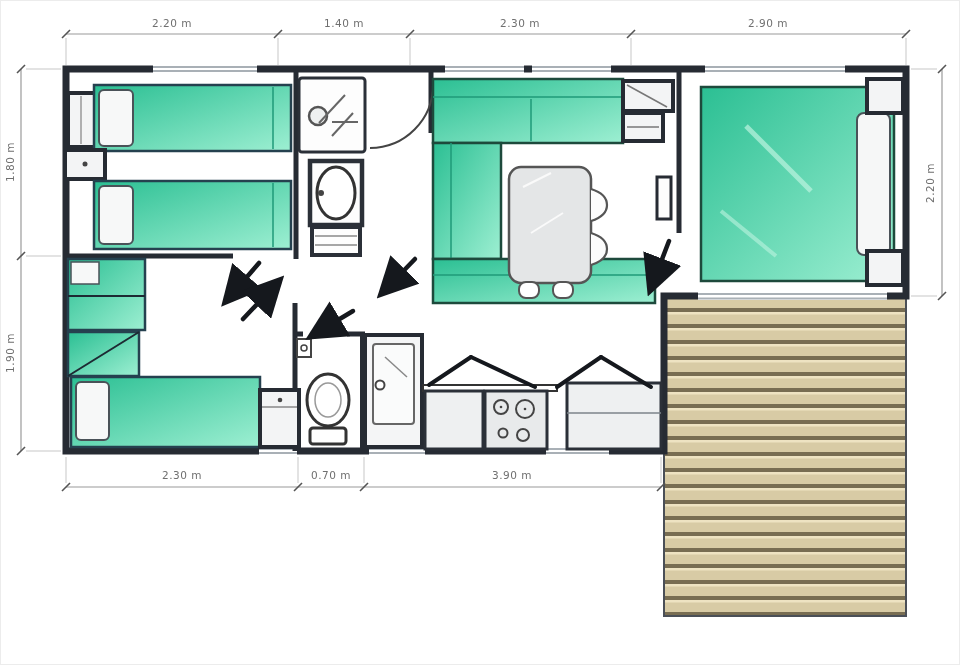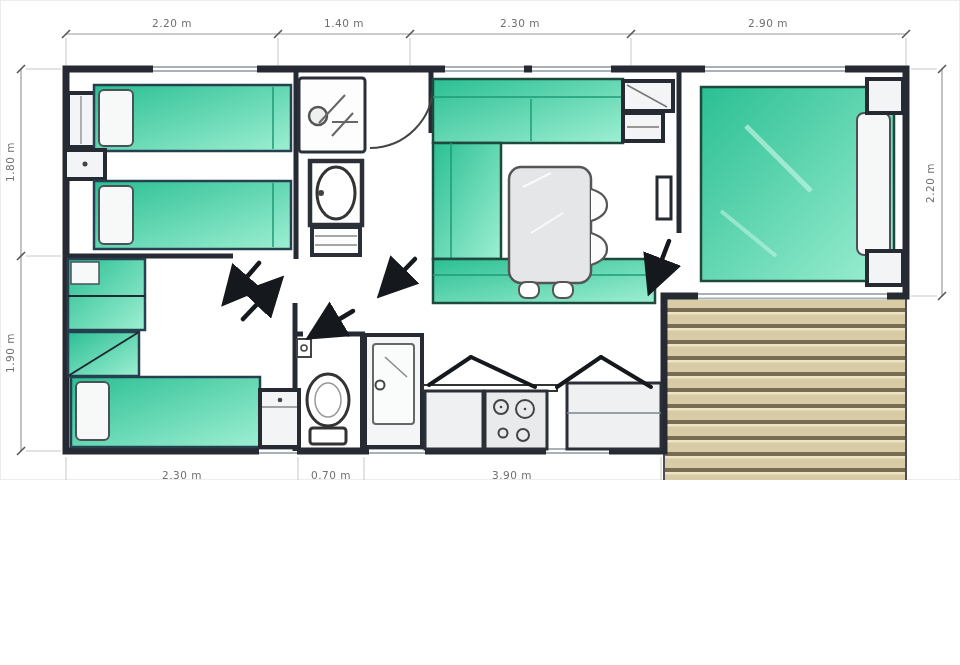--- a/index.html
+++ b/index.html
@@ -1,17 +1,17 @@
 <!DOCTYPE html>
 <html><head>
 <meta charset="utf-8">
 <style>
   html,body { margin:0; padding:0; background:#fff; }
   .frame {
-    width:960px; height:480px;
+    width:960px; height:665px;
     background:#ffffff;
     border:1px solid #ececec;
     box-sizing:border-box;
     position:relative;
     font-family:"DejaVu Sans", sans-serif;
   }
   svg { display:block; }
   text.dim {
     fill:#6f6f6f;
     font-size:10.5px;

